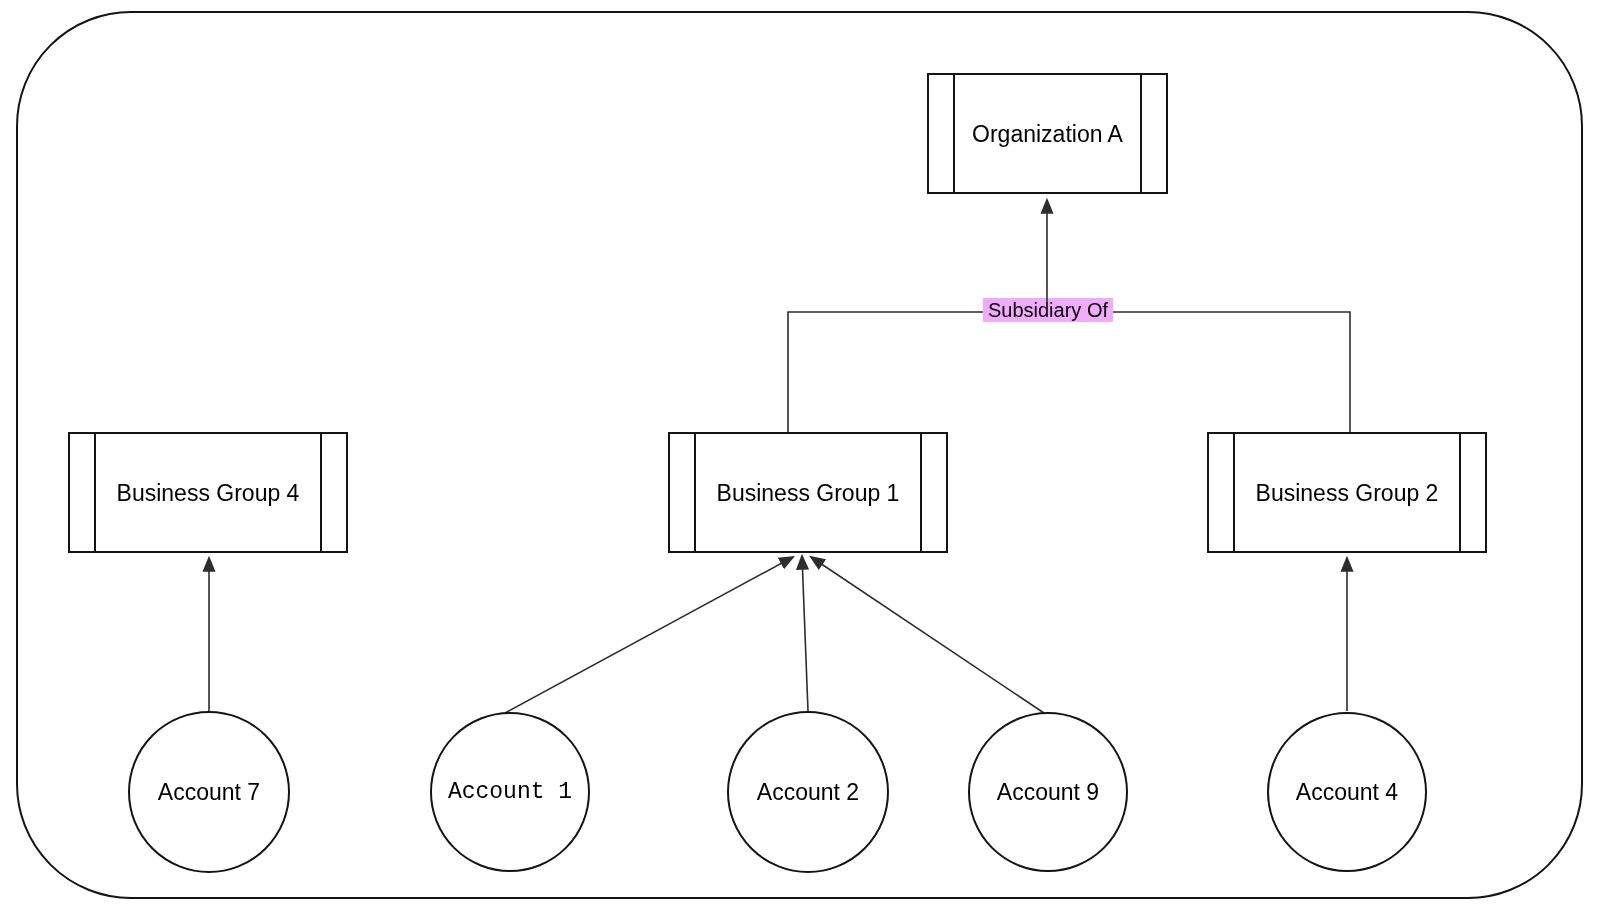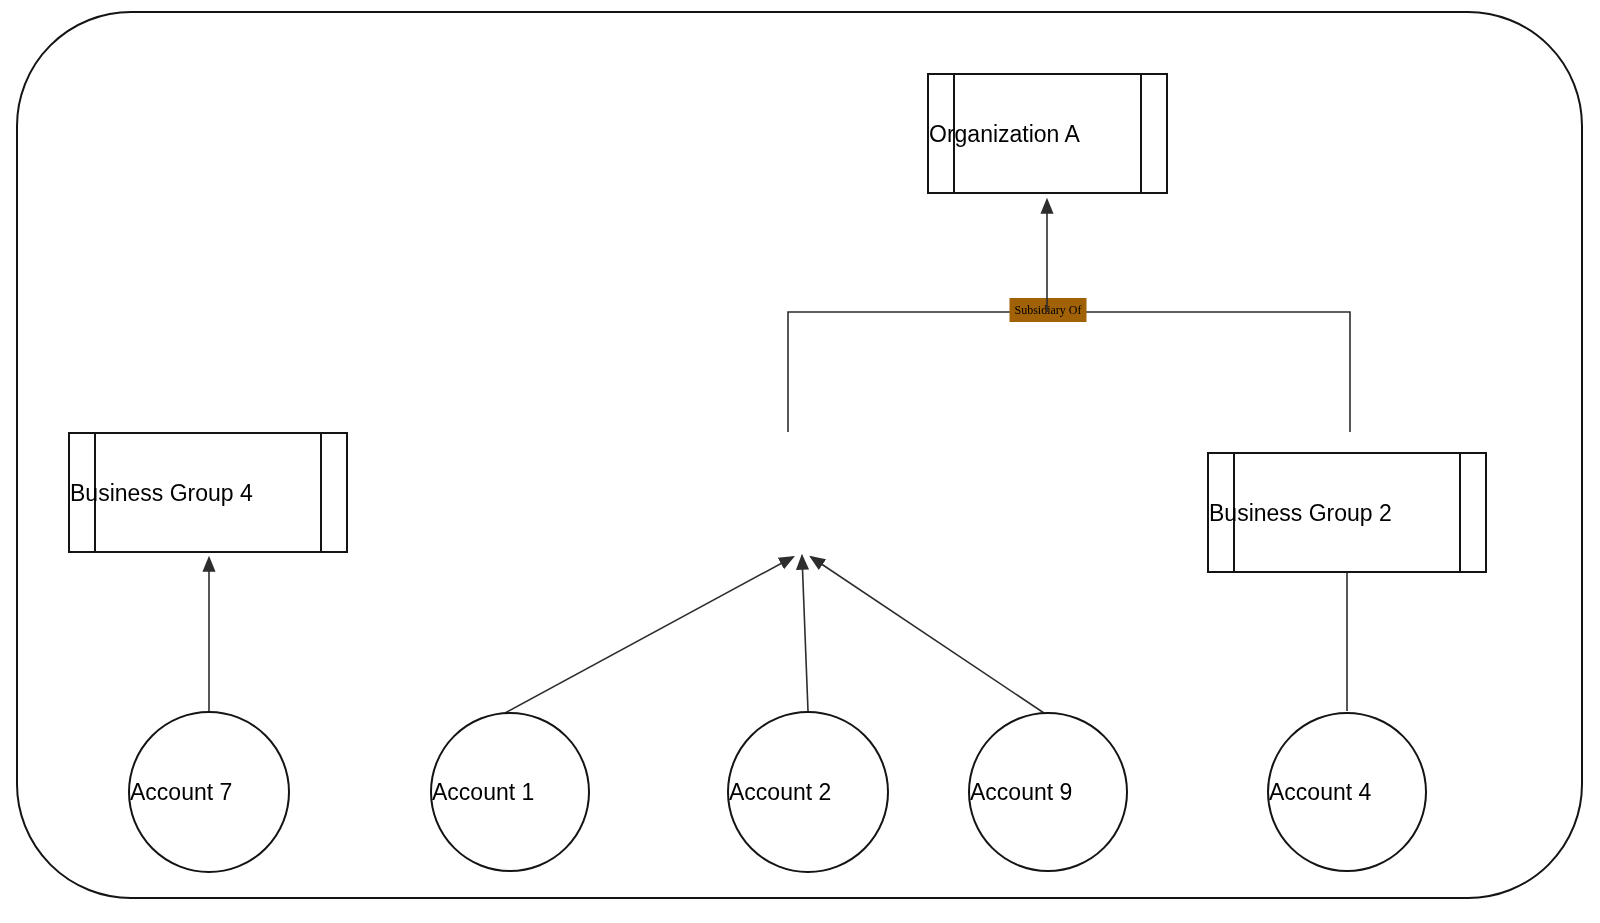--- a/index.html
+++ b/index.html
@@ -9,27 +9,27 @@
   }
   .boundary{
     position:absolute;left:16px;top:11px;width:1567px;height:888px;
     border:2px solid #141414;border-radius:115px;box-sizing:border-box;
     background:transparent;
   }
   .layer{position:absolute;left:0;top:0;}
   .layer.under{z-index:1;}
   .edge-label{
     position:absolute;transform:translate(-50%,-50%);
-    background:#a16207;padding:1px 5px;font-size:12px;line-height:22px;
-    white-space:nowrap;z-index:2;font-family:Liberation Serif, serif;
+    background:#f0abfc;padding:1px 5px;font-size:20px;line-height:22px;
+    white-space:nowrap;z-index:2;
   }
   .layer.over{z-index:3;pointer-events:none;}
   .node{
     position:absolute;box-sizing:border-box;background:#ffffff;
-    border:2px solid #141414;display:flex;align-items:center;
+    border:2px solid #141414;display:flex;align-items:center;justify-content:center;
     font-size:23px;line-height:26px;text-align:center;z-index:4;
   }
   .process .bar{
     position:absolute;top:0;bottom:0;width:2px;background:#141414;
   }
   .process .bar.l{left:24px;}
   .process .bar.r{right:24px;}
   .node.circle{border-radius:50%;}
   .lbl{position:relative;z-index:1;white-space:nowrap;}
 </style>
@@ -71,32 +71,37 @@
     <div class="bar r"></div>
     <span class="lbl">Organization A</span>
   </div>
 
   <div class="node process" style="left:68px;top:432px;width:280px;height:121px;">
     <div class="bar l"></div>
     <div class="bar r"></div>
     <span class="lbl">Business Group 4</span>
   </div>
 
+  <div class="node process" style="left:668px;top:432px;width:280px;height:121px;">
+    <div class="bar l"></div>
+    <div class="bar r"></div>
+    <span class="lbl">Business Group 1</span>
+  </div>
 
-  <div class="node process" style="left:1207px;top:452px;width:280px;height:121px;">
+  <div class="node process" style="left:1207px;top:432px;width:280px;height:121px;">
     <div class="bar l"></div>
     <div class="bar r"></div>
     <span class="lbl">Business Group 2</span>
   </div>
 
   <div class="node circle" style="left:128px;top:711px;width:162px;height:162px;">
     <span class="lbl">Account 7</span>
   </div>
 
-  <div class="node circle" style="left:430px;top:712px;width:160px;height:160px;">
+  <div class="node circle" style="left:430px;top:712px;width:160px;height:160px;font-family:Liberation Mono, monospace;">
     <span class="lbl">Account 1</span>
   </div>
 
   <div class="node circle" style="left:727px;top:711px;width:162px;height:162px;">
     <span class="lbl">Account 2</span>
   </div>
 
   <div class="node circle" style="left:968px;top:712px;width:160px;height:160px;">
     <span class="lbl">Account 9</span>
   </div>

